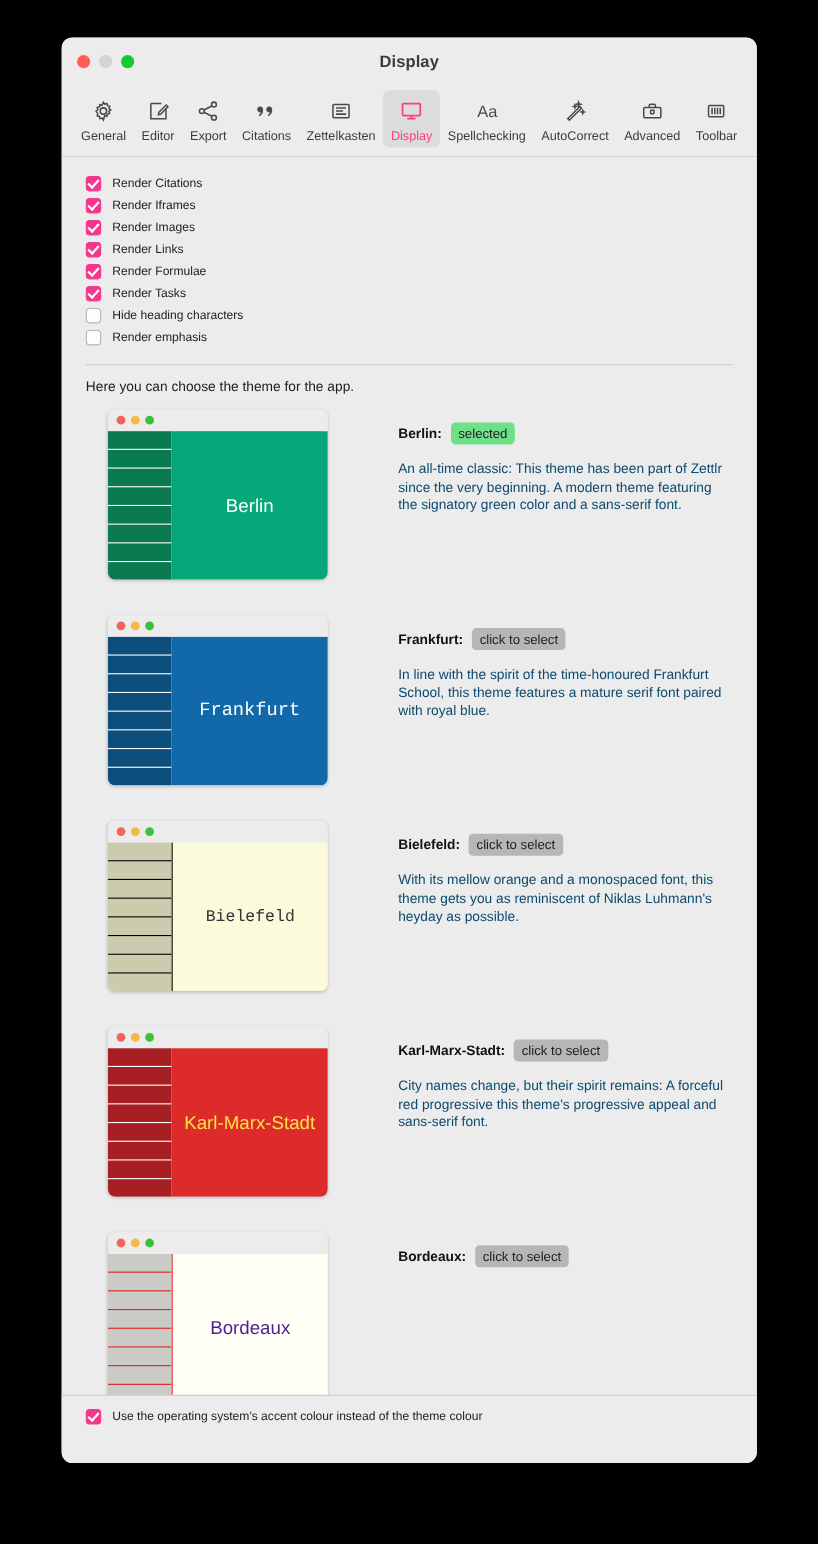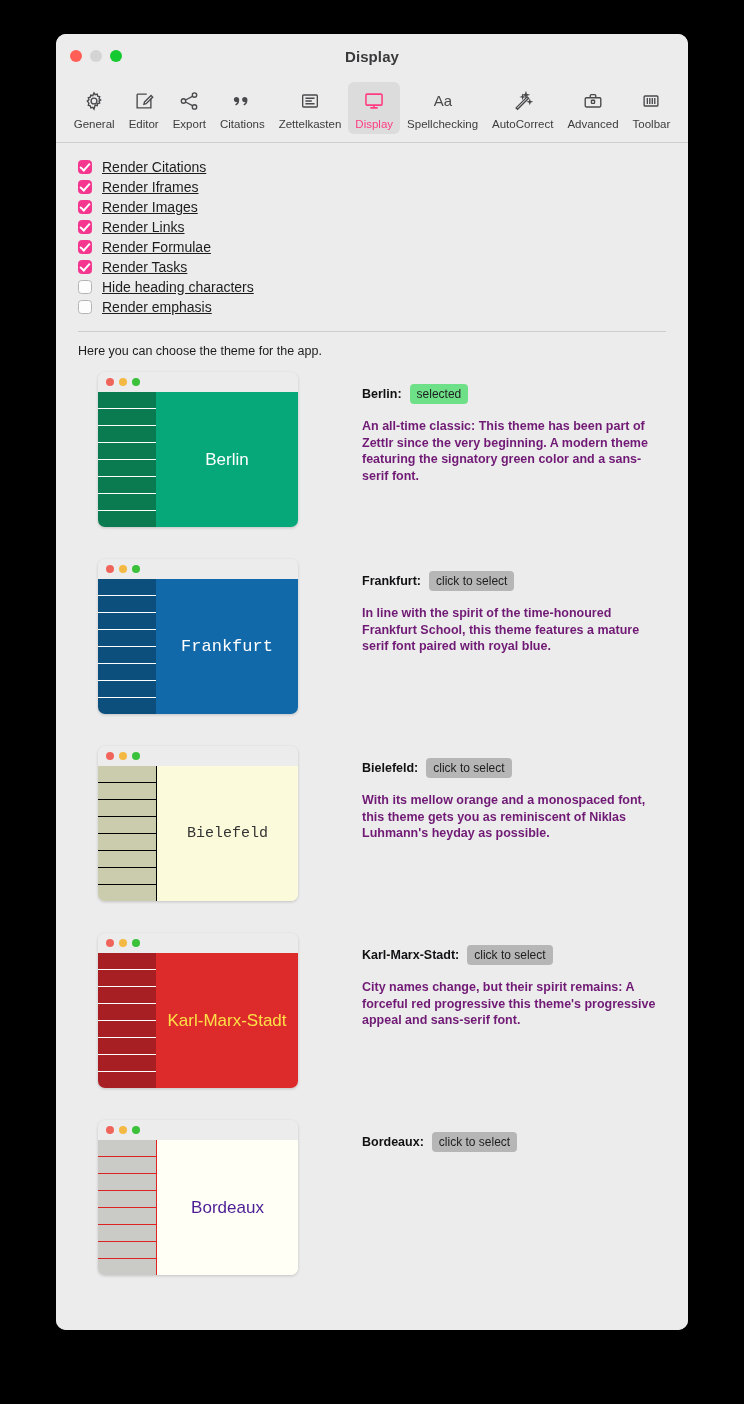--- a/index.html
+++ b/index.html
@@ -123,23 +123,22 @@
     border-color: #f5368f;
   }
   .cb-box.on::after {
     content: "";
     width: 4px; height: 7.5px;
     border: solid #fff;
     border-width: 0 2px 2px 0;
     transform: rotate(42deg) translate(-0.5px,-0.8px);
   }
   .cb-label {
-    font-size: 14px;
+    font-size: 11px;
     color: #1d1d1f;
-    text-decoration: underline;
   }
 
   hr.sep {
     border: 0;
     border-top: 1px solid #cdcdcd;
     margin: 2px 22px 0 22px;
   }
 
   #theme-hint {
     font-size: 12.5px;
@@ -220,23 +219,22 @@
     padding: 3px 7px;
     border-radius: 4px;
     white-space: nowrap;
     cursor: pointer;
   }
   .badge-selected { background: #6ee088; }
   .badge-unselected { background: #b6b6b6; }
   .theme-desc {
     font-size: 12.5px;
     line-height: 16.5px;
-    color: #701a75;
+    color: #0c4a6e;
     max-width: 312px;
-    font-weight: bold;
   }
 
   
   #footer {
     position: absolute;
     left: 0; right: 0; bottom: 0;
     height: 62px;
     background: #ececec;
     border-top: 1px solid #cdcdcd;
     display: flex;
@@ -578,14 +576,20 @@
           <div class="theme-head">
             <span class="theme-name">Bordeaux:</span>
             <span class="theme-badge badge-unselected">click to select</span>
           </div>
         </div>
       </div>
 
     </div>
   </div>
 
+  <div id="footer">
+    <div class="cb-row">
+      <span class="cb-box on"></span>
+      <span class="cb-label">Use the operating system's accent colour instead of the theme colour</span>
+    </div>
+  </div>
 
 </div>
 
 </body></html>

